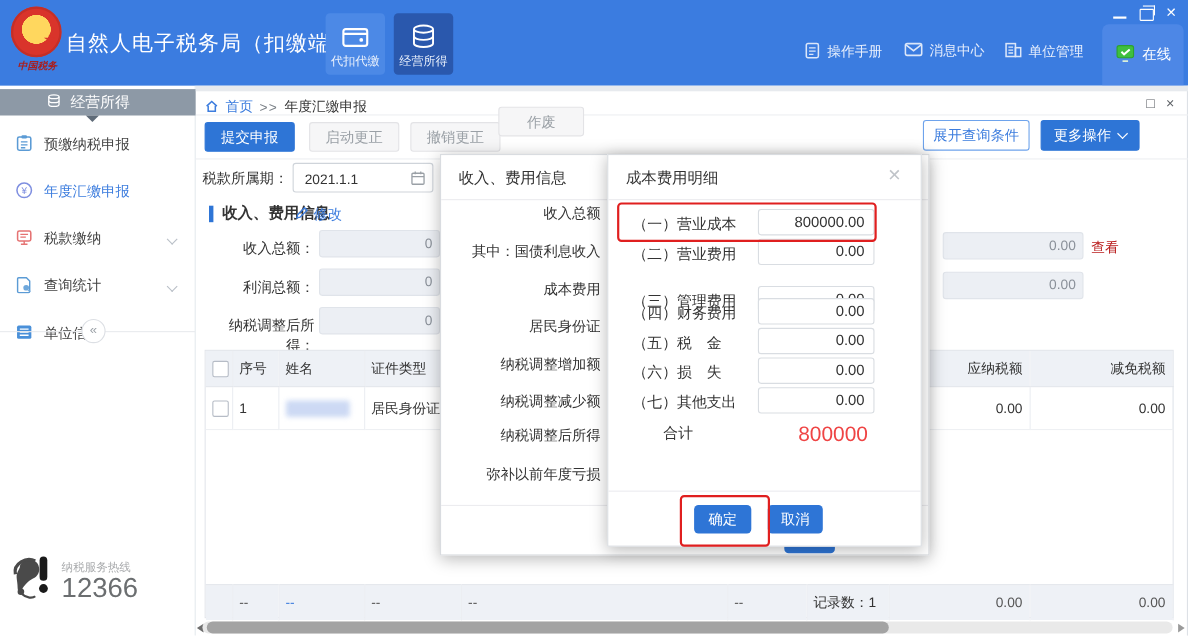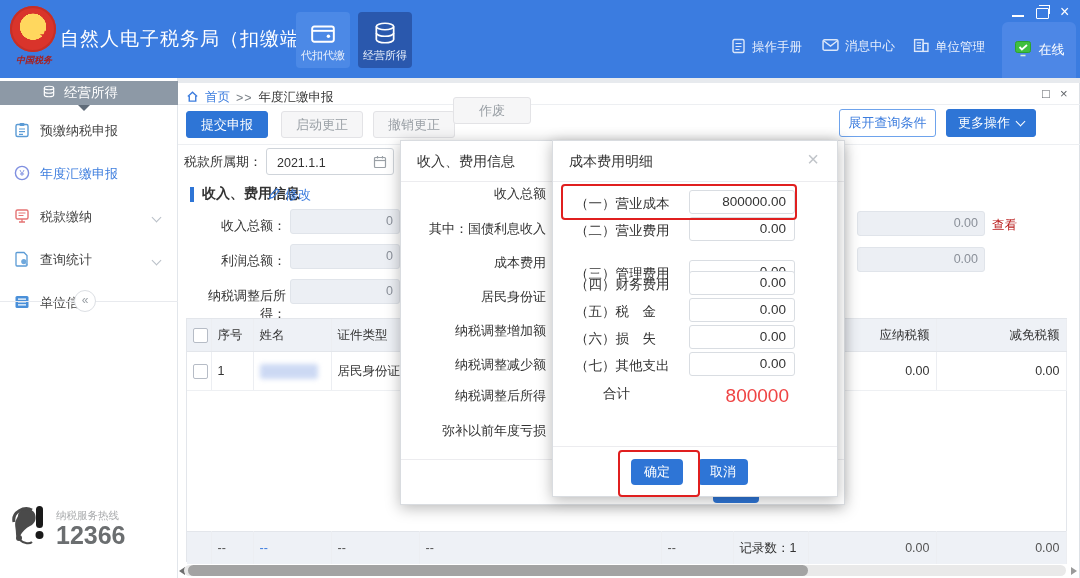--- a/index.html
+++ b/index.html
@@ -31,21 +31,21 @@
     display:flex;align-items:center;gap:8px;padding-left:42px;box-sizing:border-box;font-size:13.5px;}
   .side-pointer{position:absolute;left:78px;top:27px;width:0;height:0;border-left:6px solid transparent;border-right:6px solid transparent;border-top:6px solid #5f6b78;}
   .side-item{position:absolute;left:0;width:178px;height:26px;display:flex;align-items:center;gap:10px;padding-left:14px;box-sizing:border-box;color:#444;cursor:pointer;}
   .side-item.active{color:#3d7dde;}
   .chev{width:6px;height:6px;border-right:1.5px solid #b9bfc7;border-bottom:1.5px solid #b9bfc7;transform:rotate(45deg);display:inline-block;margin-left:auto;margin-right:18px;}
   .side-divider{position:absolute;left:0;top:223px;width:178px;border-top:1px solid #e8eaee;}
   .collapse-btn{position:absolute;left:74px;top:212px;width:20px;height:20px;border:1px solid #dcdfe4;border-radius:50%;background:#fff;
     color:#9aa0a6;text-align:center;line-height:18px;font-size:12px;cursor:pointer;}
   .hotline{position:absolute;left:8px;top:424px;display:flex;align-items:center;gap:6px;}
   .hotline-label{color:#a9abad;font-size:10.5px;}
-  .hotline-number{color:#6b6e70;font-size:25px;font-weight:bold;line-height:1;}
+  .hotline-number{color:#6b6e70;font-size:25px;font-weight:normal;line-height:1;}
   
   .content{position:absolute;left:178px;top:78px;width:902px;height:516px;background:#fff;border-right:1px solid #dde1e6;box-sizing:border-box;}
   .top-strip{position:absolute;left:0;top:0;width:902px;height:5px;background:#e7eaee;}
   .crumb{position:absolute;left:8px;top:11px;display:flex;align-items:center;gap:6px;font-size:12.5px;}
   .crumb .home-lnk{color:#3d7dde;cursor:pointer;}
   .crumb .sep{color:#7a8087;letter-spacing:1px;}
   .panel-ctl{position:absolute;top:8px;color:#5f6368;font-size:13px;cursor:pointer;}
   .line{position:absolute;background:#edeff2;}
   .btn{position:absolute;height:27px;border-radius:3px;font-size:13px;display:flex;align-items:center;justify-content:center;cursor:pointer;box-sizing:border-box;}
   .btn-primary{background:#2e75d6;color:#fff;border:1px solid #2e75d6;}

